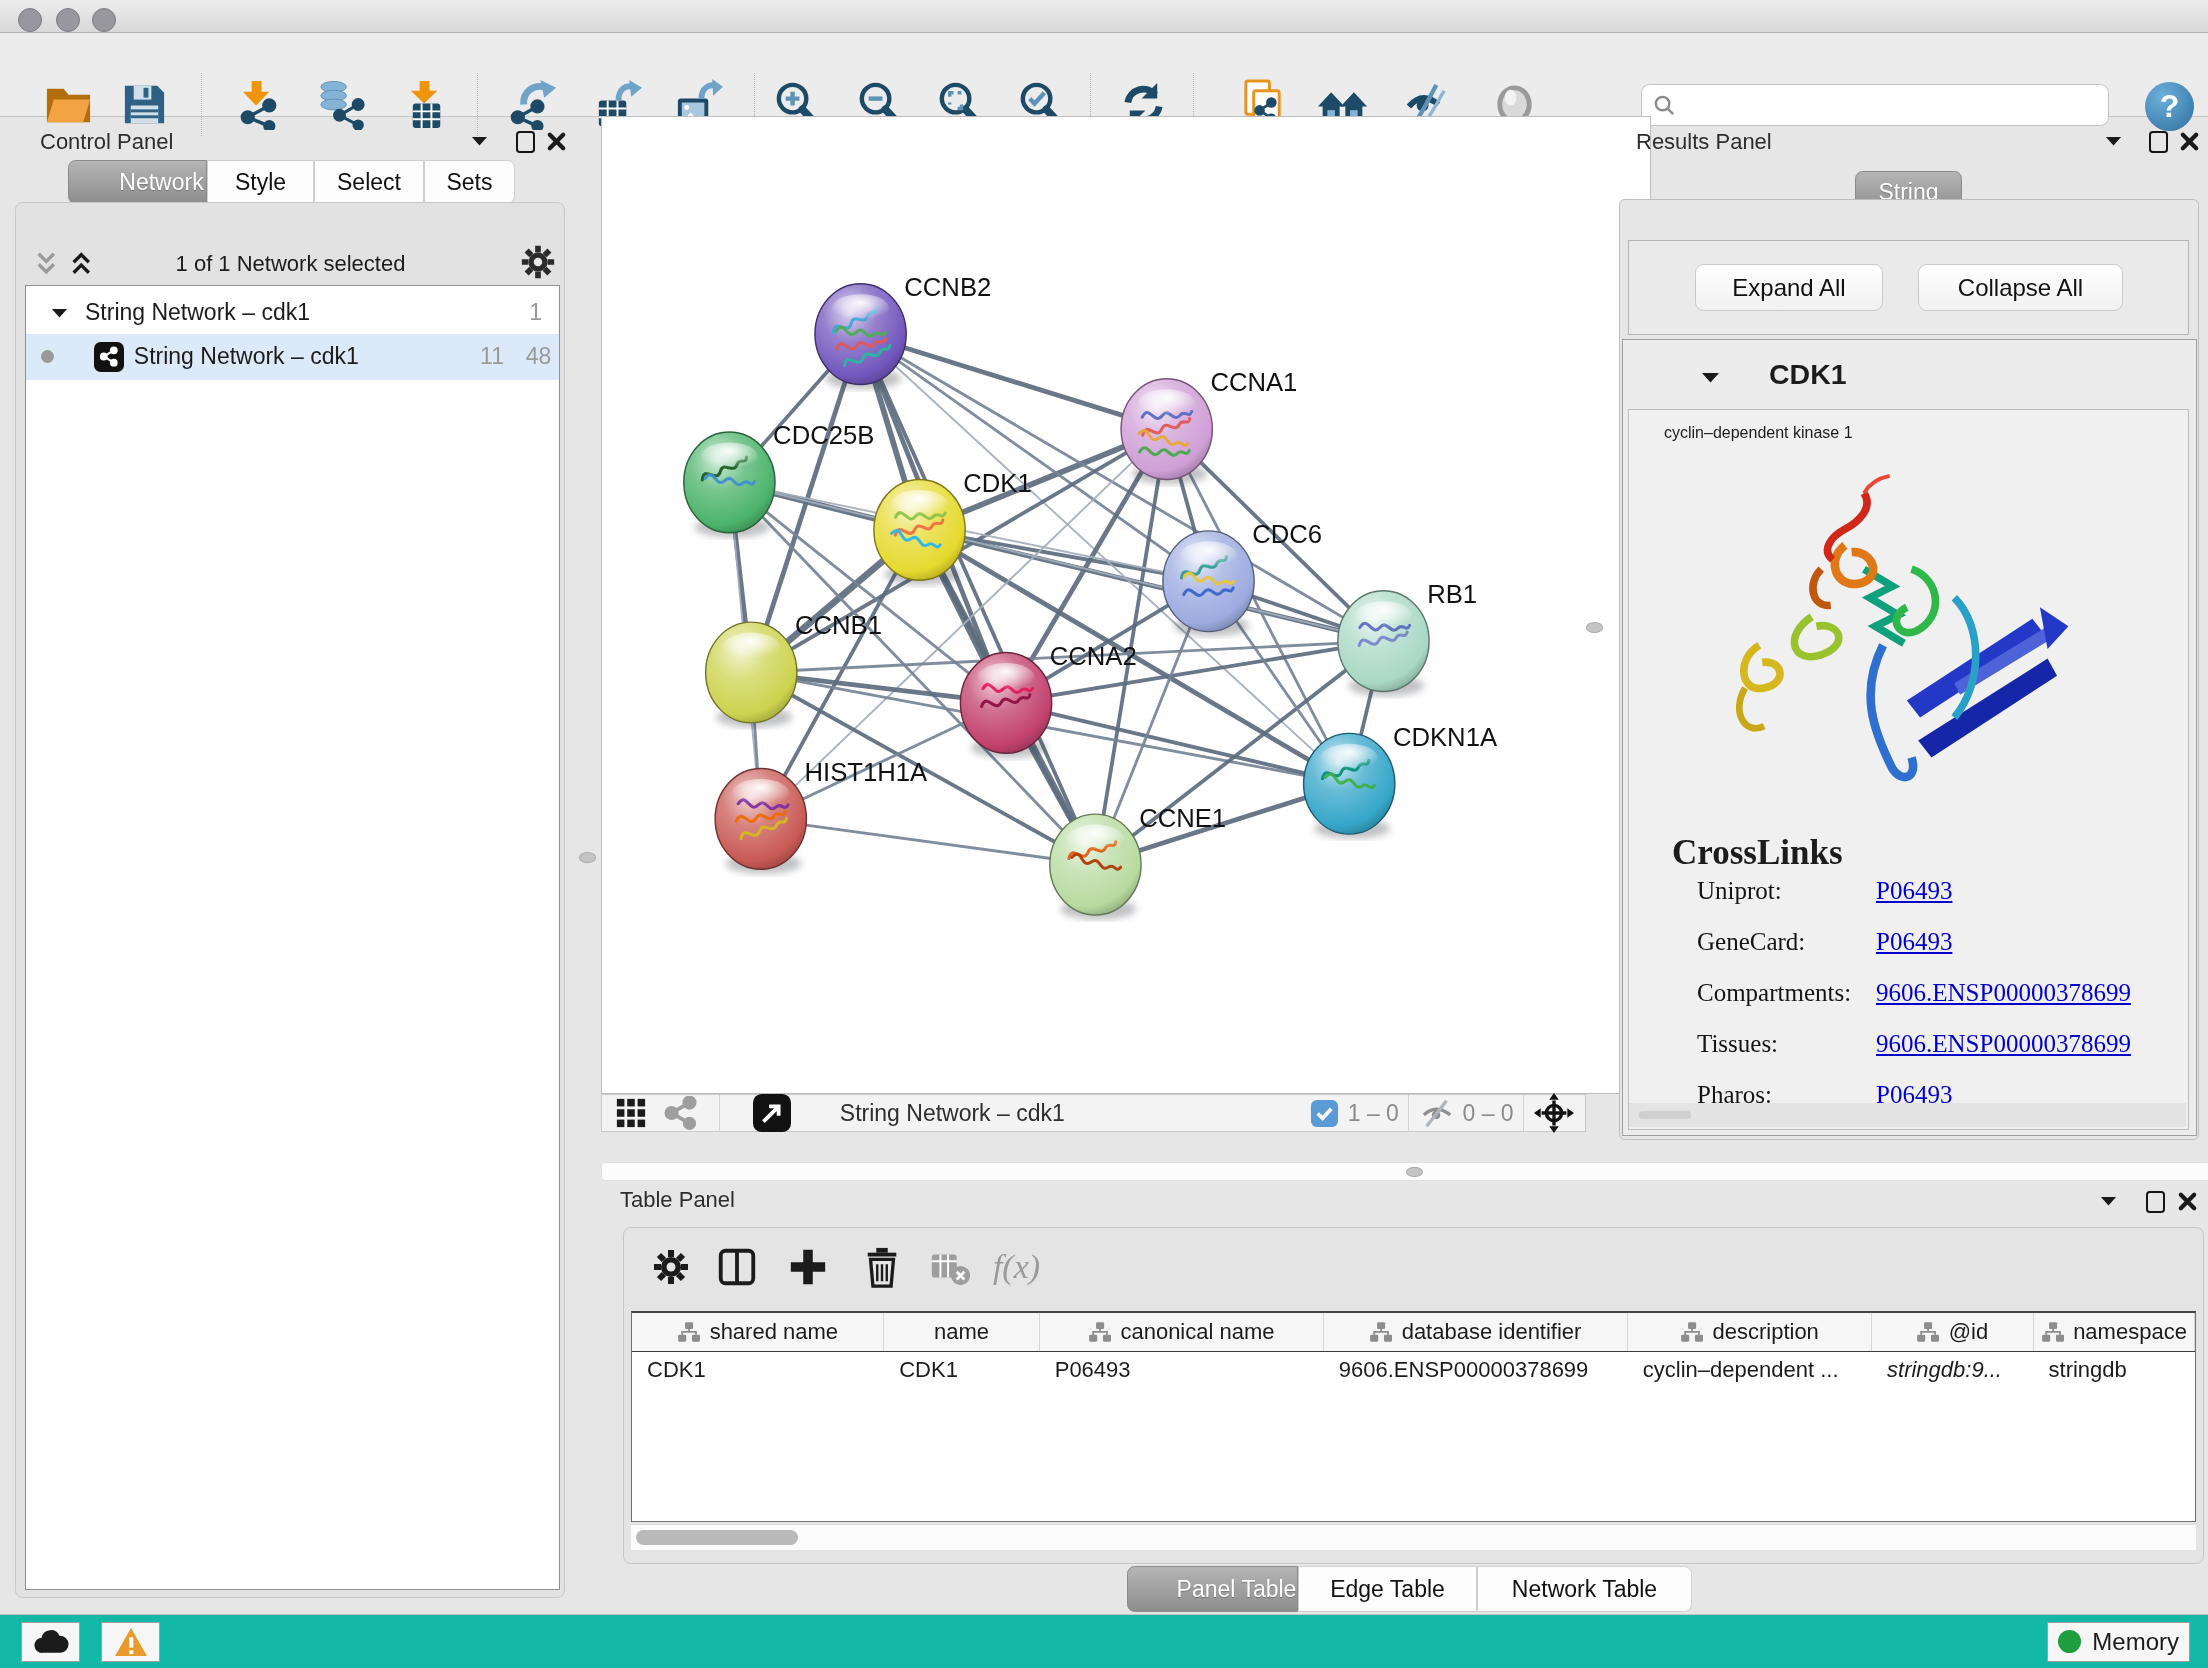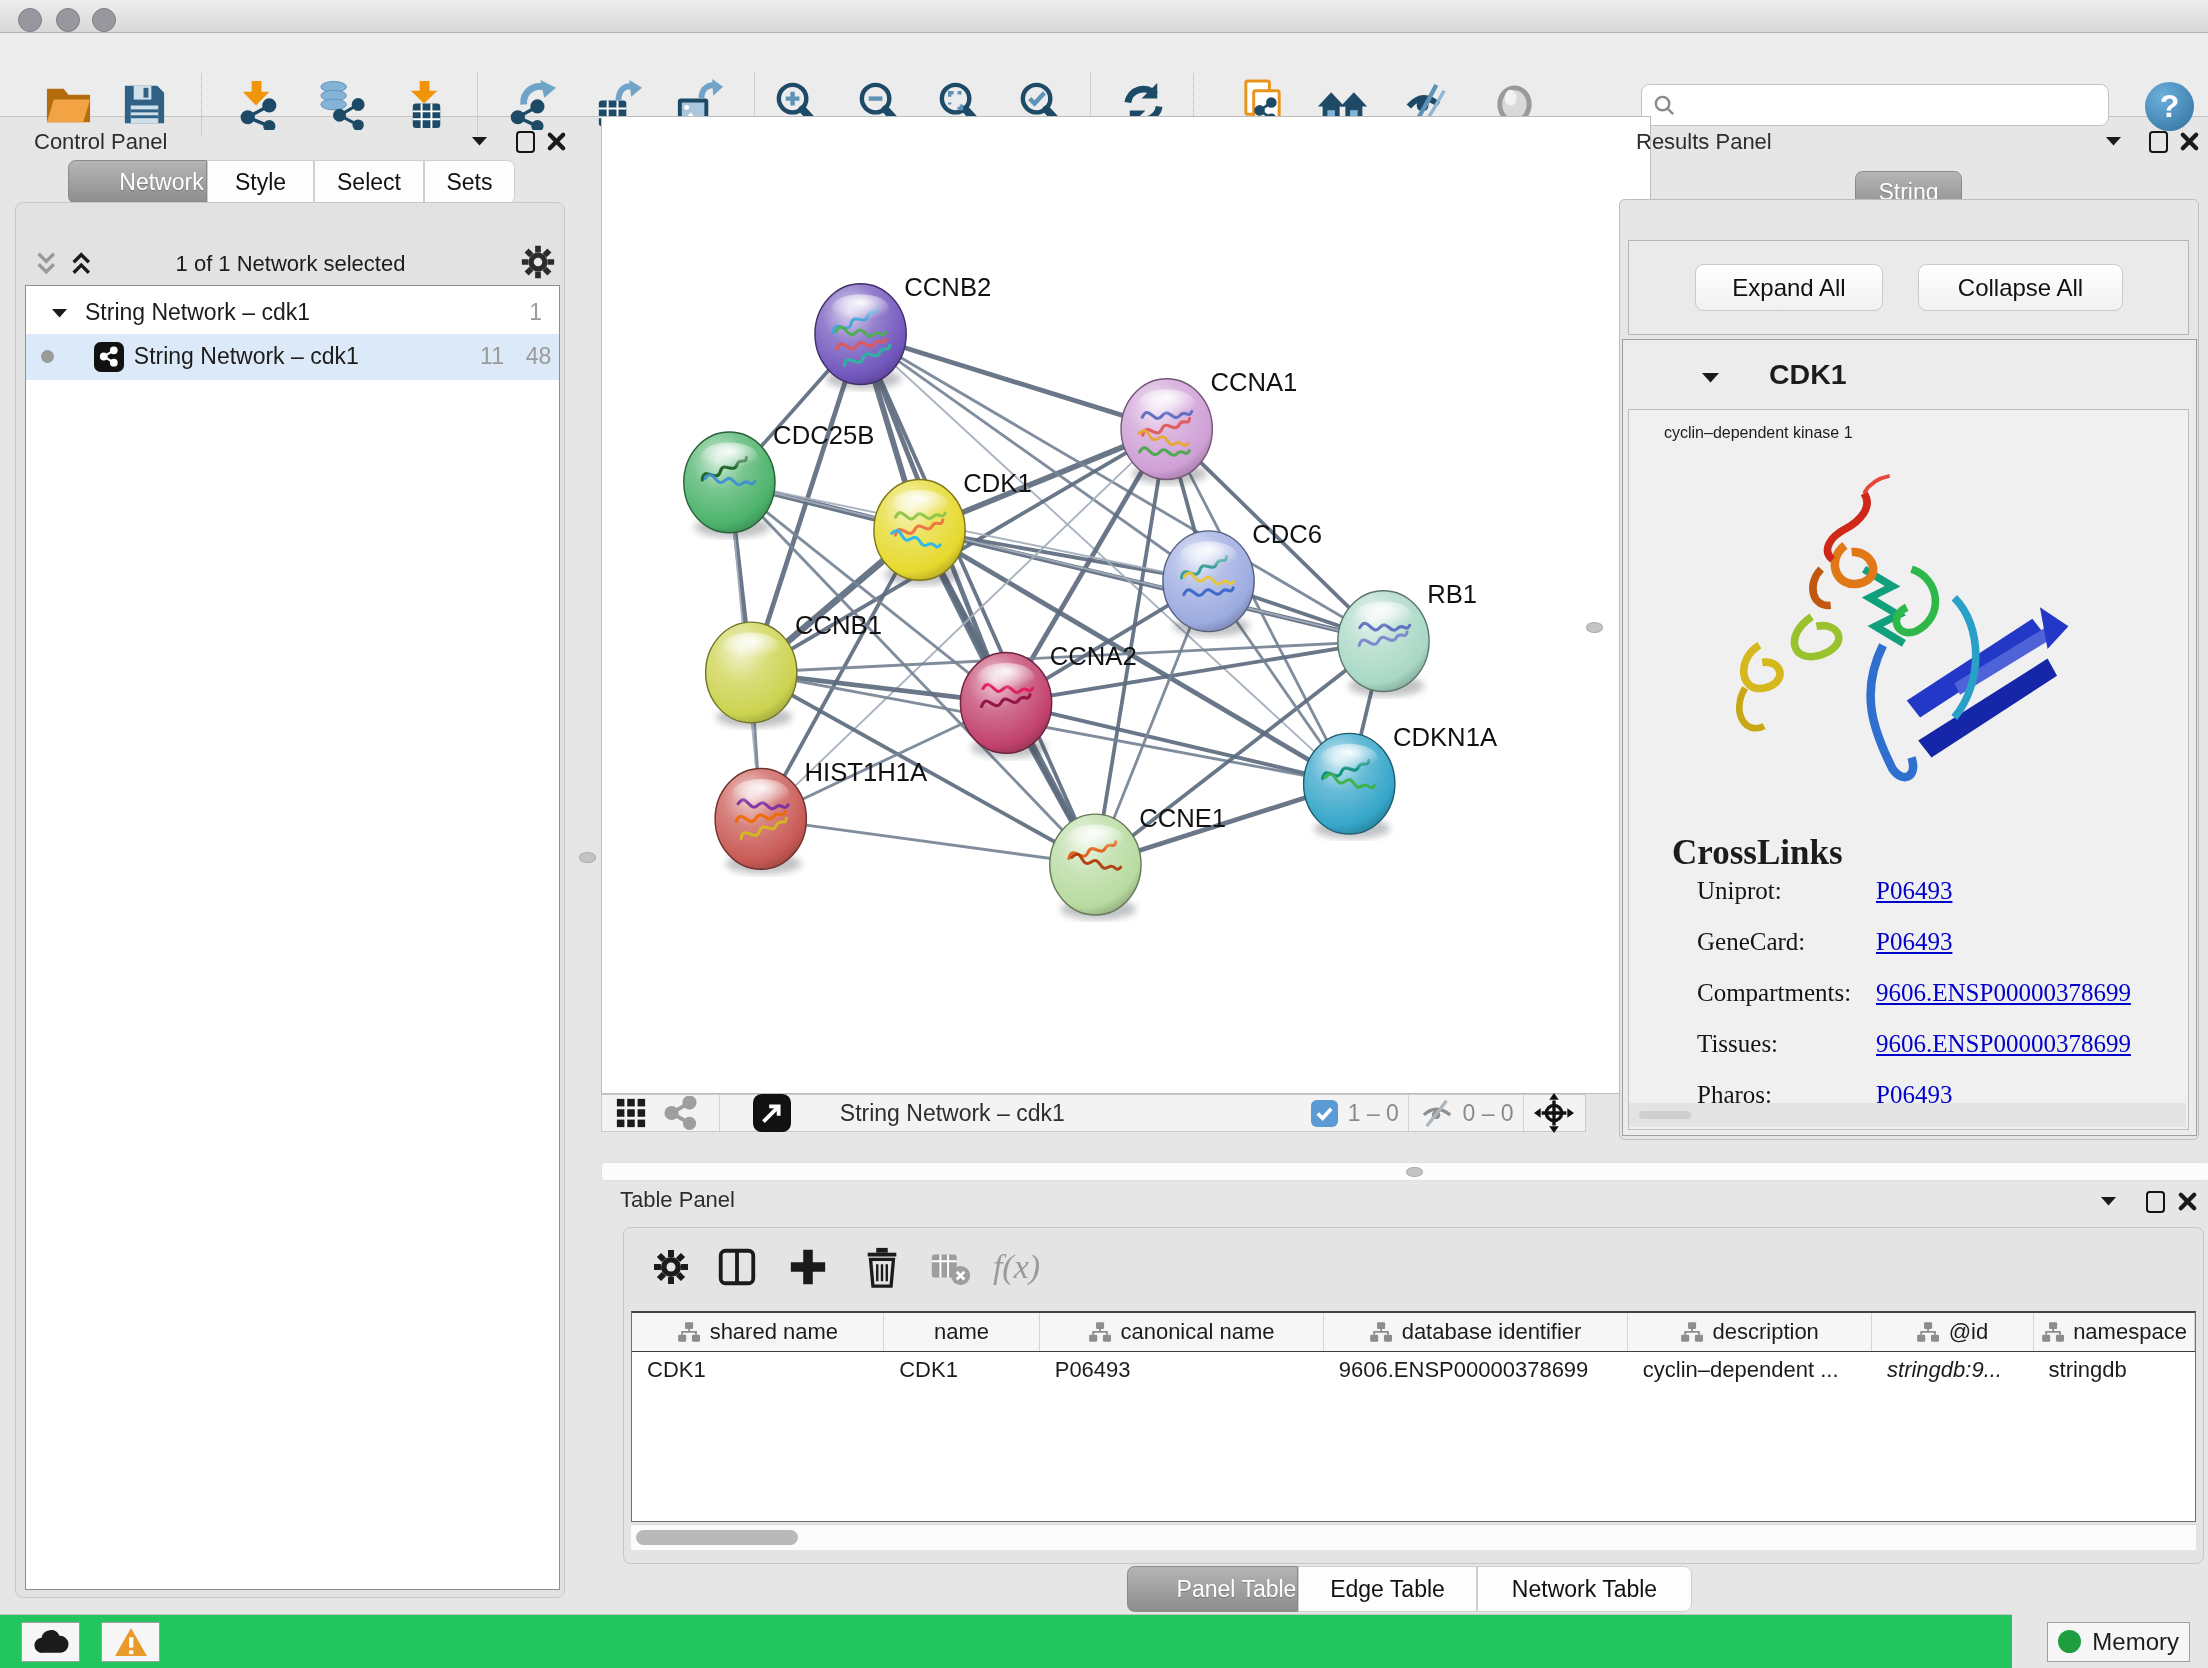--- a/index.html
+++ b/index.html
@@ -71,21 +71,21 @@
   #thead{display:flex;height:38px;background:#f6f6f6;border-bottom:1.9px solid #3c3c3c;}
   .th{display:flex;align-items:center;justify-content:center;gap:9.5px;font-size:22px;
     border-right:1px solid #d6d6d6;box-sizing:border-box;overflow:hidden;white-space:nowrap;}
   .treeico{width:23px;height:23px;flex:0 0 auto;}
   #tbodyrow{display:flex;height:36px;}
   .td{font-size:22px;padding-left:15px;box-sizing:border-box;display:flex;align-items:center;
     overflow:hidden;white-space:nowrap;}
   #hscroll{left:631px;top:1524px;width:1565px;height:25px;background:#fbfbfb;border-top:1px solid #ddd;}
   #hthumb{position:absolute;left:4.8px;top:4.8px;width:162px;height:15px;border-radius:7.6px;background:#b9b9b9;}
   
-  #statusbar{left:0;top:1614px;width:2012px;height:54px;background:#22c55e;border-top:1px solid #c2c2c2;}
+  #statusbar{left:0;top:1614px;width:2208px;height:54px;background:#14b8a6;border-top:1px solid #c2c2c2;}
   .sbtn{position:absolute;top:6.7px;height:40px;background:#f6f6f6;border:1.9px solid #9e9e9e;
     display:flex;align-items:center;justify-content:center;box-sizing:border-box;}
   .splitdot{position:absolute;width:15px;height:8.6px;border-radius:50%;background:#c4c4c4;border:1px solid #ababab;}
 </style>
 </head>
 <body>
 
 <div id="app">
 
   <div class="abs" id="titlebar">
@@ -252,21 +252,21 @@
     <div id="searchbox">
       <svg width="25" height="25" viewBox="0 0 26 26">
           <circle cx="11" cy="11" r="7" stroke="#8a8a8a" stroke-width="2.5" fill="none"></circle>
           <path d="M16 16l6 6" stroke="#8a8a8a" stroke-width="2.5"></path>
         </svg>
       <input type="text" placeholder="" style="">
     </div>
     <div id="helpbtn">?</div>
   </div>
 
-  <div class="abs" style="left:34px;top:129px"><span class="panel-title">Control Panel</span></div>
+  <div class="abs" style="left:40px;top:129px"><span class="panel-title">Control Panel</span></div>
   <span class="abs hico" style="left:471px;top:135px">
       <svg width="17" height="11.4" viewBox="0 0 18 12">
         <path d="M1 2h16l-8 9z" fill="#1a1a1a"></path>
       </svg>
     </span>
   <span class="abs floatico" style="left:516px;top:131px"></span>
   <span class="abs hico" style="left:546px;top:131px">
       <svg width="21" height="21" viewBox="0 0 22 22">
         <path d="M4 4 18 18 M18 4 4 18" stroke="#1a1a1a" stroke-width="4.5" stroke-linecap="round"></path>
       </svg>

